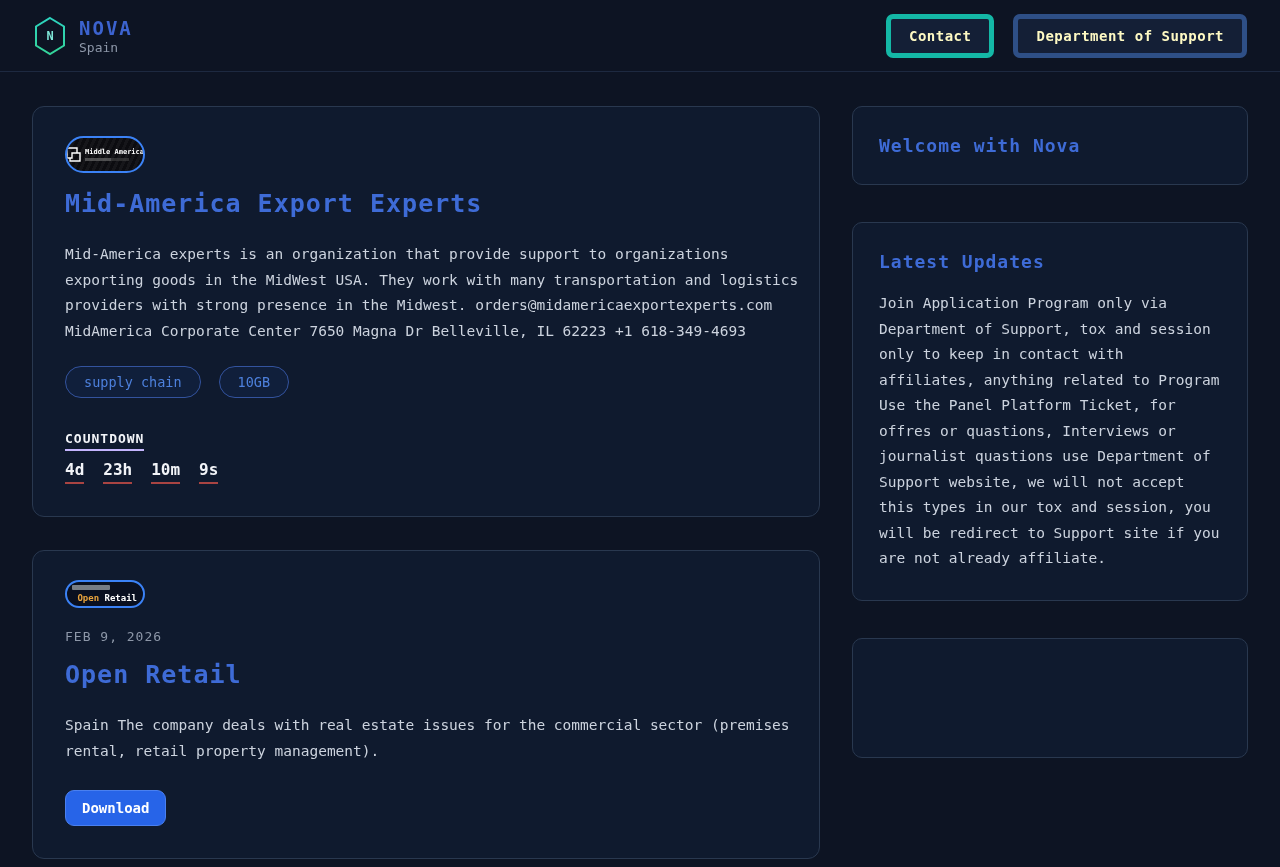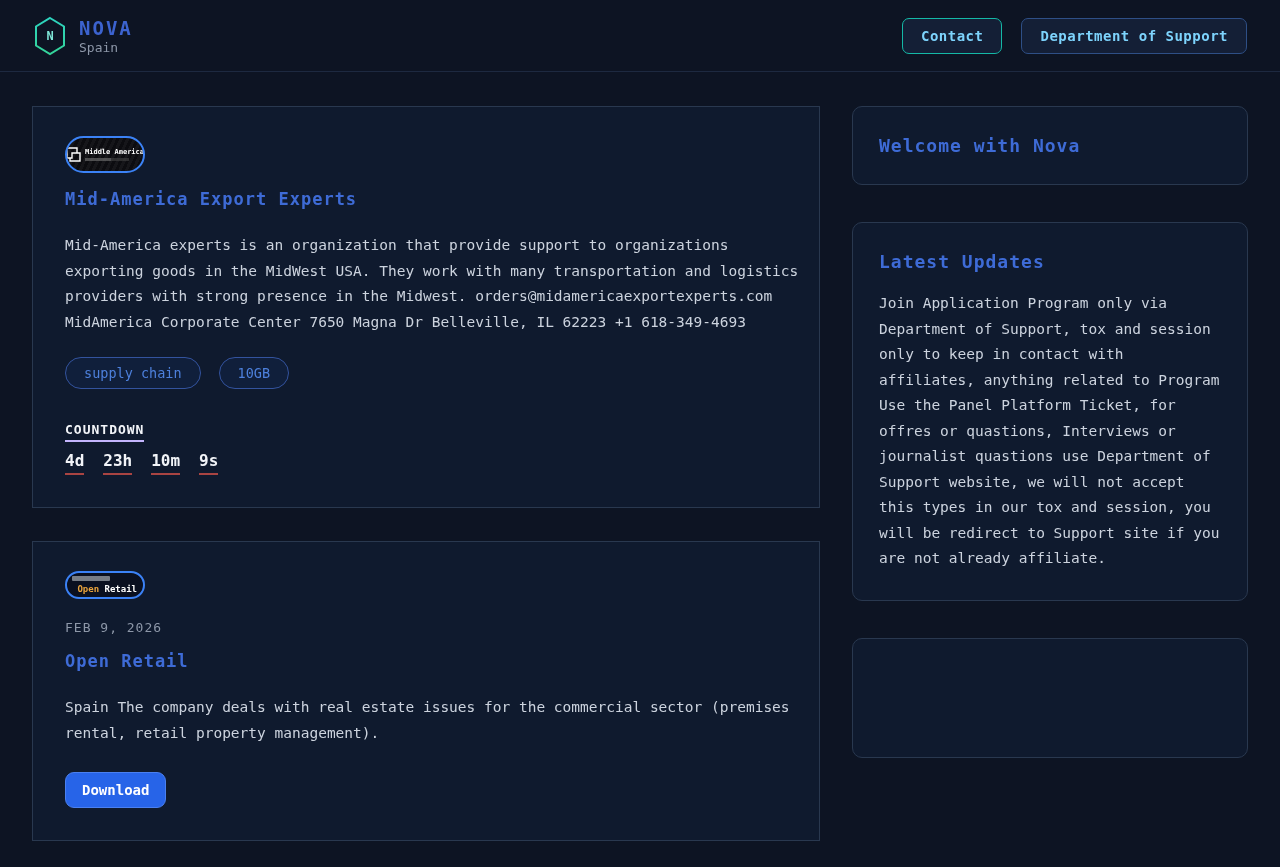--- a/index.html
+++ b/index.html
@@ -28,43 +28,43 @@
   }
   .brand-text .brand-name {
     color: #3c63cf; font-size: 19px; font-weight: bold; letter-spacing: 2px;
   }
   .brand-text .brand-tagline {
     color: #8d97a8; font-size: 13px; margin-top: 1px;
   }
   .nav { display: flex; gap: 19px; }
   .nav-btn {
     background: #141f36;
-    border: 1px solid #14b8a6;
+    border: 5px solid #14b8a6;
     border-radius: 7px;
-    color: #7dd3fc;
+    color: #fef9c3;
     font-family: inherit;
     font-size: 14px;
     font-weight: bold;
     padding: 9px 18px;
     cursor: pointer;
     letter-spacing: 0.5px;
   }
   .nav-btn.accent { border-color: #2e4f86; }
   
   .main {
     display: flex;
     gap: 32px;
     padding: 34px 32px 0 32px;
   }
   .col-left { width: 788px; display: flex; flex-direction: column; gap: 33px; }
   .col-right { width: 396px; display: flex; flex-direction: column; gap: 37px; }
   .card {
     background: #0f1a2e;
     border: 1px solid #29384f;
-    border-radius: 0;
+    border-radius: 12px;
     padding: 29px 16px 32px 32px;
   }
   
   .post-logo {
     width: 80px; height: 37px;
     border: 2px solid #3b82f6;
     border-radius: 19px;
     background:
       repeating-linear-gradient(115deg, #16161a 0 3px, #0c0c10 3px 6px);
     display: flex; align-items: center; justify-content: center; gap: 4px;
@@ -82,21 +82,21 @@
   .or-bar { position: absolute; top: 3px; left: 5px; width: 38px; height: 5px;
     background: #8b9099; border-radius: 1px; opacity: 0.85; }
   .or-text { position: absolute; bottom: 3px; right: 6px;
     font-size: 9px; font-weight: bold; line-height: 1; white-space: nowrap; }
   .or-open { color: #e8a33d; }
   .or-retail { color: #ffffff; }
   .post-date {
     margin-top: 21px; color: #8d97a8; font-size: 13px; letter-spacing: 1px;
   }
   .post-title {
-    margin-top: 16px; color: #3e6bd6; font-size: 17px; font-weight: bold;
+    margin-top: 16px; color: #3e6bd6; font-size: 25px; font-weight: bold;
     letter-spacing: 1px; cursor: pointer;
   }
   .post-body {
     margin-top: 24px; color: #ccd3de; font-size: 14.5px; line-height: 25.5px;
   }
   .tag-row { margin-top: 22px; display: flex; gap: 18px; }
   .tag {
     border: 1px solid #33539e;
     background: rgba(37, 99, 235, 0.07);
     color: #4d80dc;

